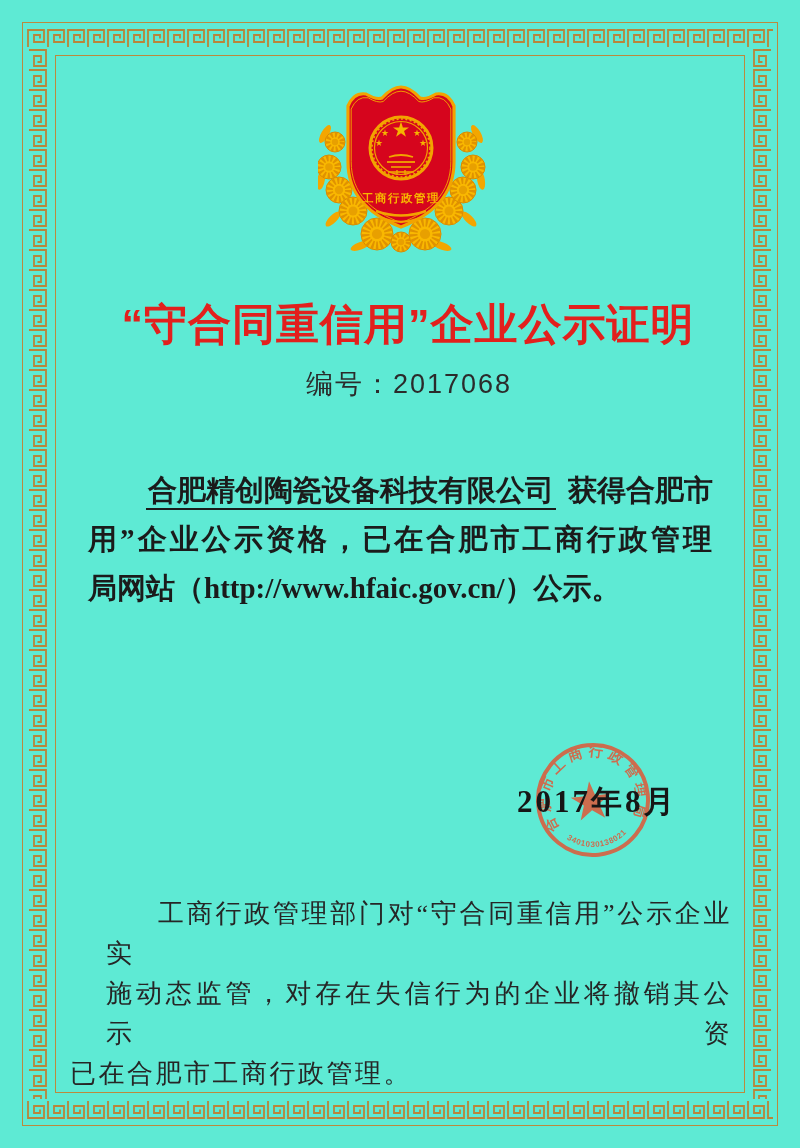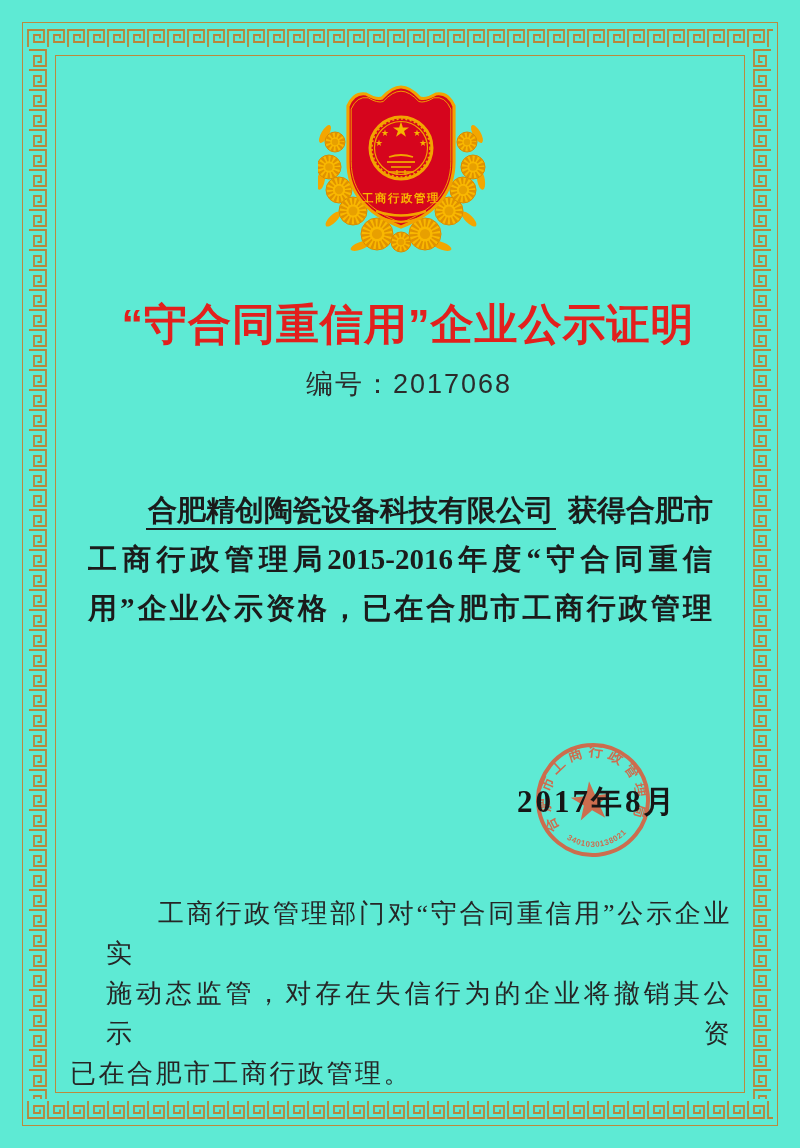--- a/index.html
+++ b/index.html
@@ -30,21 +30,21 @@
     position:absolute;left:0;top:366px;width:100%;text-align:center;
     font-family:"Liberation Sans",sans-serif;font-weight:400;font-size:27px;
     color:#2b2b2b;letter-spacing:2px;padding-left:9px;
   }
   .body-par{
     position:absolute;left:88px;top:466px;width:624px;
     font-weight:700;font-size:29px;line-height:49px;color:#1b1b1b;
   }
   .bline{white-space:nowrap;}
   .bline.just{white-space:normal;text-align:justify;text-align-last:justify;}
-  .bline.first{text-indent:58px;margin-top:20px;}
+  .bline.first{text-indent:58px;}
   .company{border-bottom:2.5px solid #1b1b1b;padding:0 2px 2px 2px;}
   .rest{margin-left:12px;}
   
   .seal{position:absolute;left:518px;top:725px;width:150px;height:150px;z-index:5;}
   .seal-org{font-size:14px;font-weight:600;letter-spacing:5px;fill:#dc5c3c;}
   .seal-code{font-size:8px;font-weight:600;letter-spacing:0.6px;fill:#dc5c3c;}
   .date{
     position:absolute;left:517px;top:781px;z-index:7;white-space:nowrap;
     font-weight:700;font-size:31px;color:#161616;letter-spacing:3px;
   }
@@ -154,22 +154,22 @@
     <text x="83" y="118" text-anchor="middle" font-size="11.5" font-weight="bold" letter-spacing="1.5" fill="#f8b600" font-family="Liberation Serif, serif">工商行政管理</text>
     <path d="M58,127 Q83,136 108,127" fill="none" stroke="#f2a400" stroke-width="2.4"></path>
     <path d="M64,134 Q83,141.5 102,134" fill="none" stroke="#f2a400" stroke-width="2"></path>
   </svg>
 
   <div class="title">“守合同重信用”企业公示证明</div>
   <div class="serial">编号：2017068</div>
 
   <div class="body-par">
     <div class="bline first"><span class="company">合肥精创陶瓷设备科技有限公司</span><span class="rest">获得合肥市</span></div>
-    <div class="bline just">工商行政管理局2015-2016年度“守合同重信</div>
     <div class="bline just">用”企业公示资格，已在合肥市工商行政管理</div>
+    <div class="bline">局网站（http://www.hfaic.gov.cn/）公示。</div>
   </div>
 
   <svg class="seal" viewBox="0 0 150 150">
     <g transform="rotate(-6 75 75)" opacity="0.88">
       <circle cx="75" cy="75" r="55" fill="none" stroke="#dc5c3c" stroke-width="4"></circle>
       <path id="sealTopArc" d="M39,100.4 A44,44 0 1 1 111,100.4" fill="none"></path>
       <path id="sealBottomArc" d="M32.4,94.9 A47,47 0 0 0 117.6,94.9" fill="none"></path>
       <text class="seal-org" text-anchor="middle" font-family="Liberation Serif, serif">
         <textPath href="#sealTopArc" startOffset="50%">合肥市工商行政管理局</textPath>
       </text>

